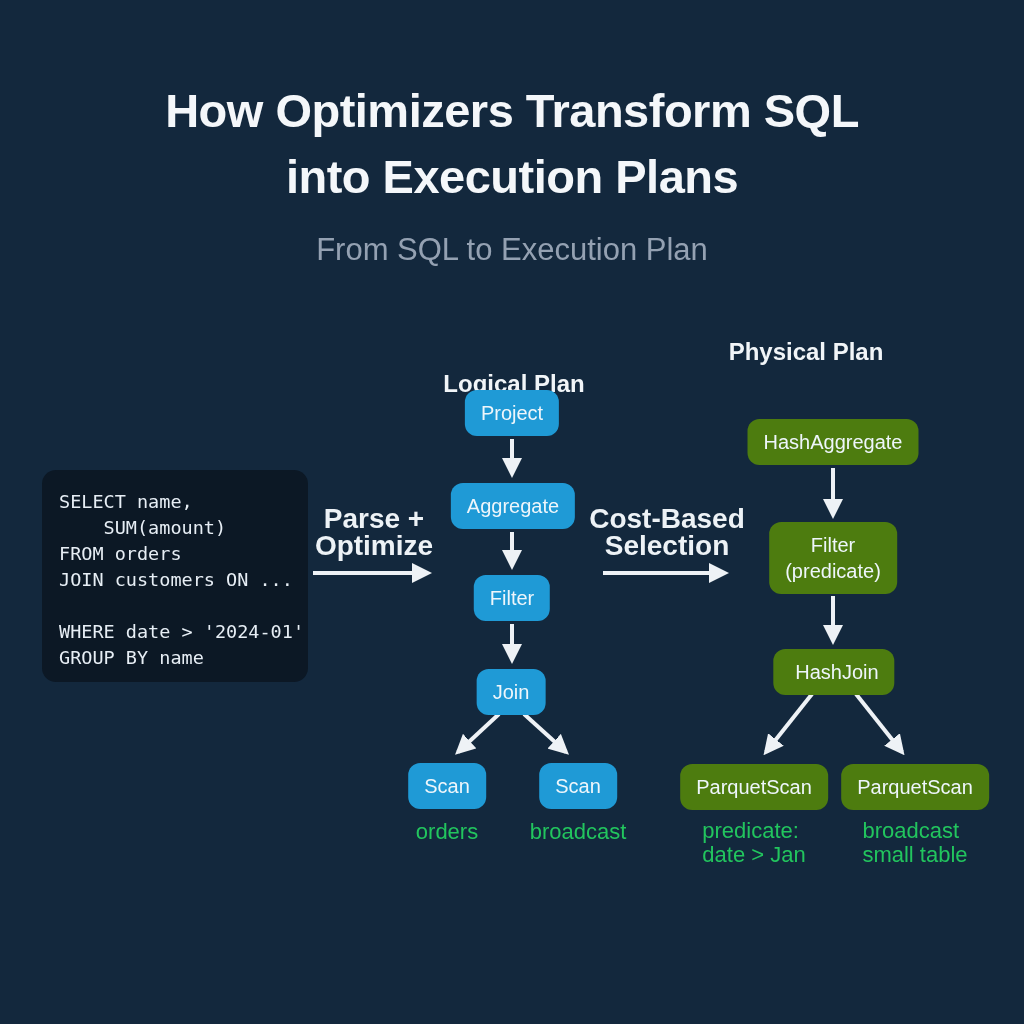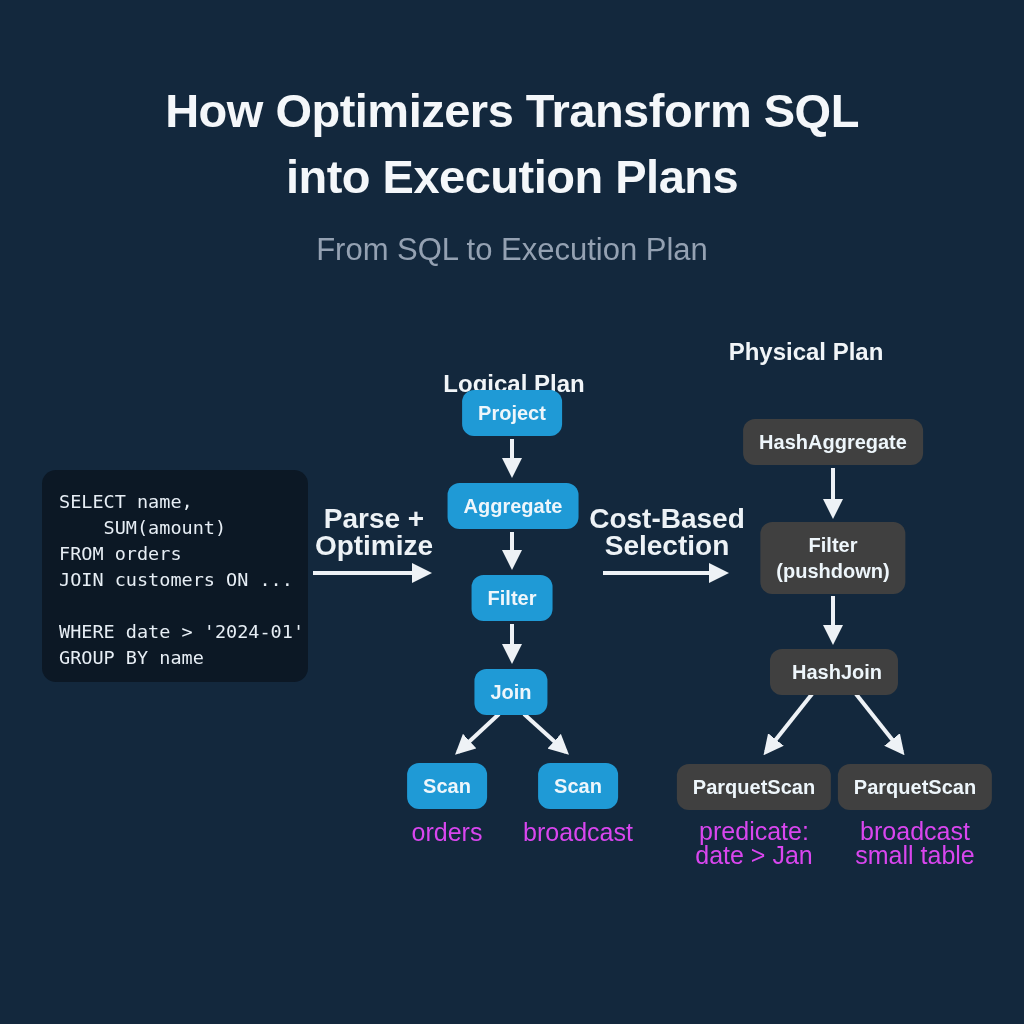--- a/index.html
+++ b/index.html
@@ -35,36 +35,36 @@
     padding:19px 10px 2px 17px;
   }
   .code-box pre{
     margin:0;font-family:"DejaVu Sans Mono", monospace;
     font-size:18.5px;line-height:26px;color:#e7eef5;white-space:pre;
   }
 
   
   .node{
     padding:10px 16px;border-radius:12px;white-space:nowrap;
-    font-size:20px;font-weight:700;color:#eef6fb;text-align:center;
+    font-size:20px;font-weight:400;color:#eef6fb;text-align:center;
     line-height:26px;
   }
   .node.blue{background:#1f9ad6;}
-  .node.teal{background:#404040;}
+  .node.teal{background:#4d7c0f;}
 
   
   .trans-label{
     font-size:28px;font-weight:600;color:#edf2f6;
     text-align:center;line-height:27px;white-space:nowrap;
   }
 
   
   .leaf-label{
-    font-size:25px;font-weight:400;color:#d946ef;
-    text-align:center;line-height:24px;white-space:nowrap;
+    font-size:22px;font-weight:400;color:#22c55e;
+    line-height:24px;white-space:nowrap;
   }
 
   svg.arrows{left:0;top:0;width:1024px;height:1024px;pointer-events:none;}
   svg.arrows line{stroke:#eef2f6;stroke-width:4;}
 </style>
 </head>
 <body>
 
 <div class="abs title">
   <div>How Optimizers Transform SQL</div>
@@ -118,21 +118,21 @@
 <div class="abs center node blue" style="left:512px;top:598px;">Filter</div>
 <div class="abs center node blue" style="left:511px;top:692px;">Join</div>
 <div class="abs center node blue" style="left:447px;top:786px;">Scan</div>
 <div class="abs center node blue" style="left:578px;top:786px;">Scan</div>
 <div class="abs center leaf-label" style="left:447px;top:832px;">orders</div>
 <div class="abs center leaf-label" style="left:578px;top:832px;">broadcast</div>
 
 <div class="abs center node teal" style="left:833px;top:442px;">HashAggregate</div>
 <div class="abs center node teal" style="left:833px;top:558px;">
   <div>Filter</div>
-  <div>(pushdown)</div>
+  <div>(predicate)</div>
 </div>
 <div class="abs center node teal" style="left:834px;top:672px;padding-left:22px;">HashJoin</div>
 <div class="abs center node teal" style="left:754px;top:787px;">ParquetScan</div>
 <div class="abs center node teal" style="left:915px;top:787px;">ParquetScan</div>
 <div class="abs center leaf-label" style="left:754px;top:843px;">
   <div>predicate:</div>
   <div>date &gt; Jan</div>
 </div>
 <div class="abs center leaf-label" style="left:915px;top:843px;">
   <div>broadcast</div>

